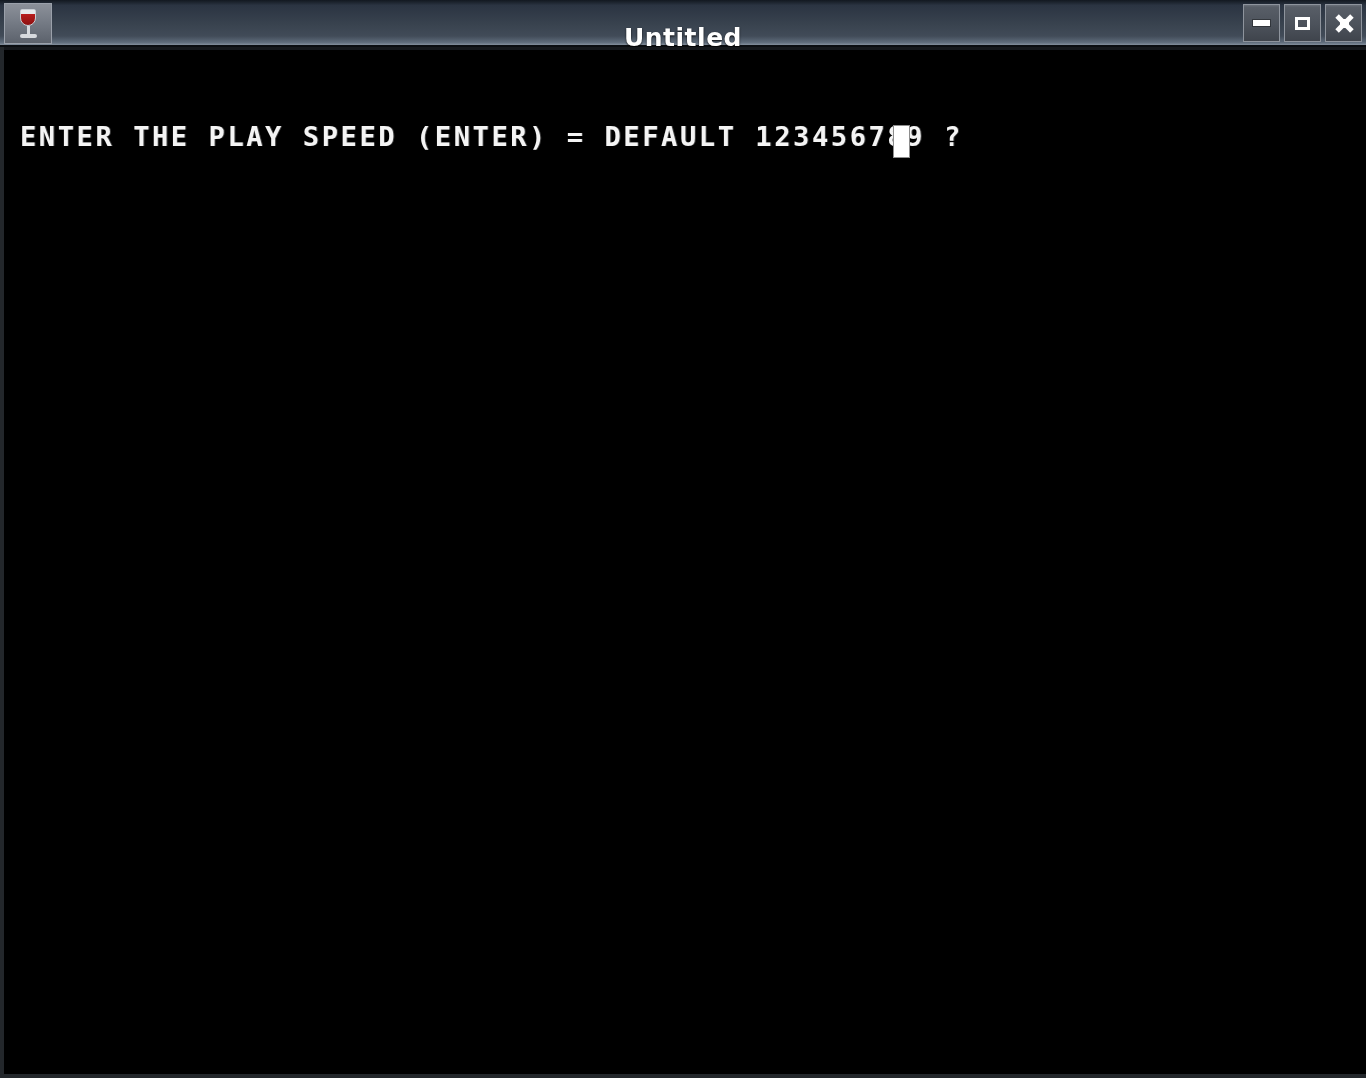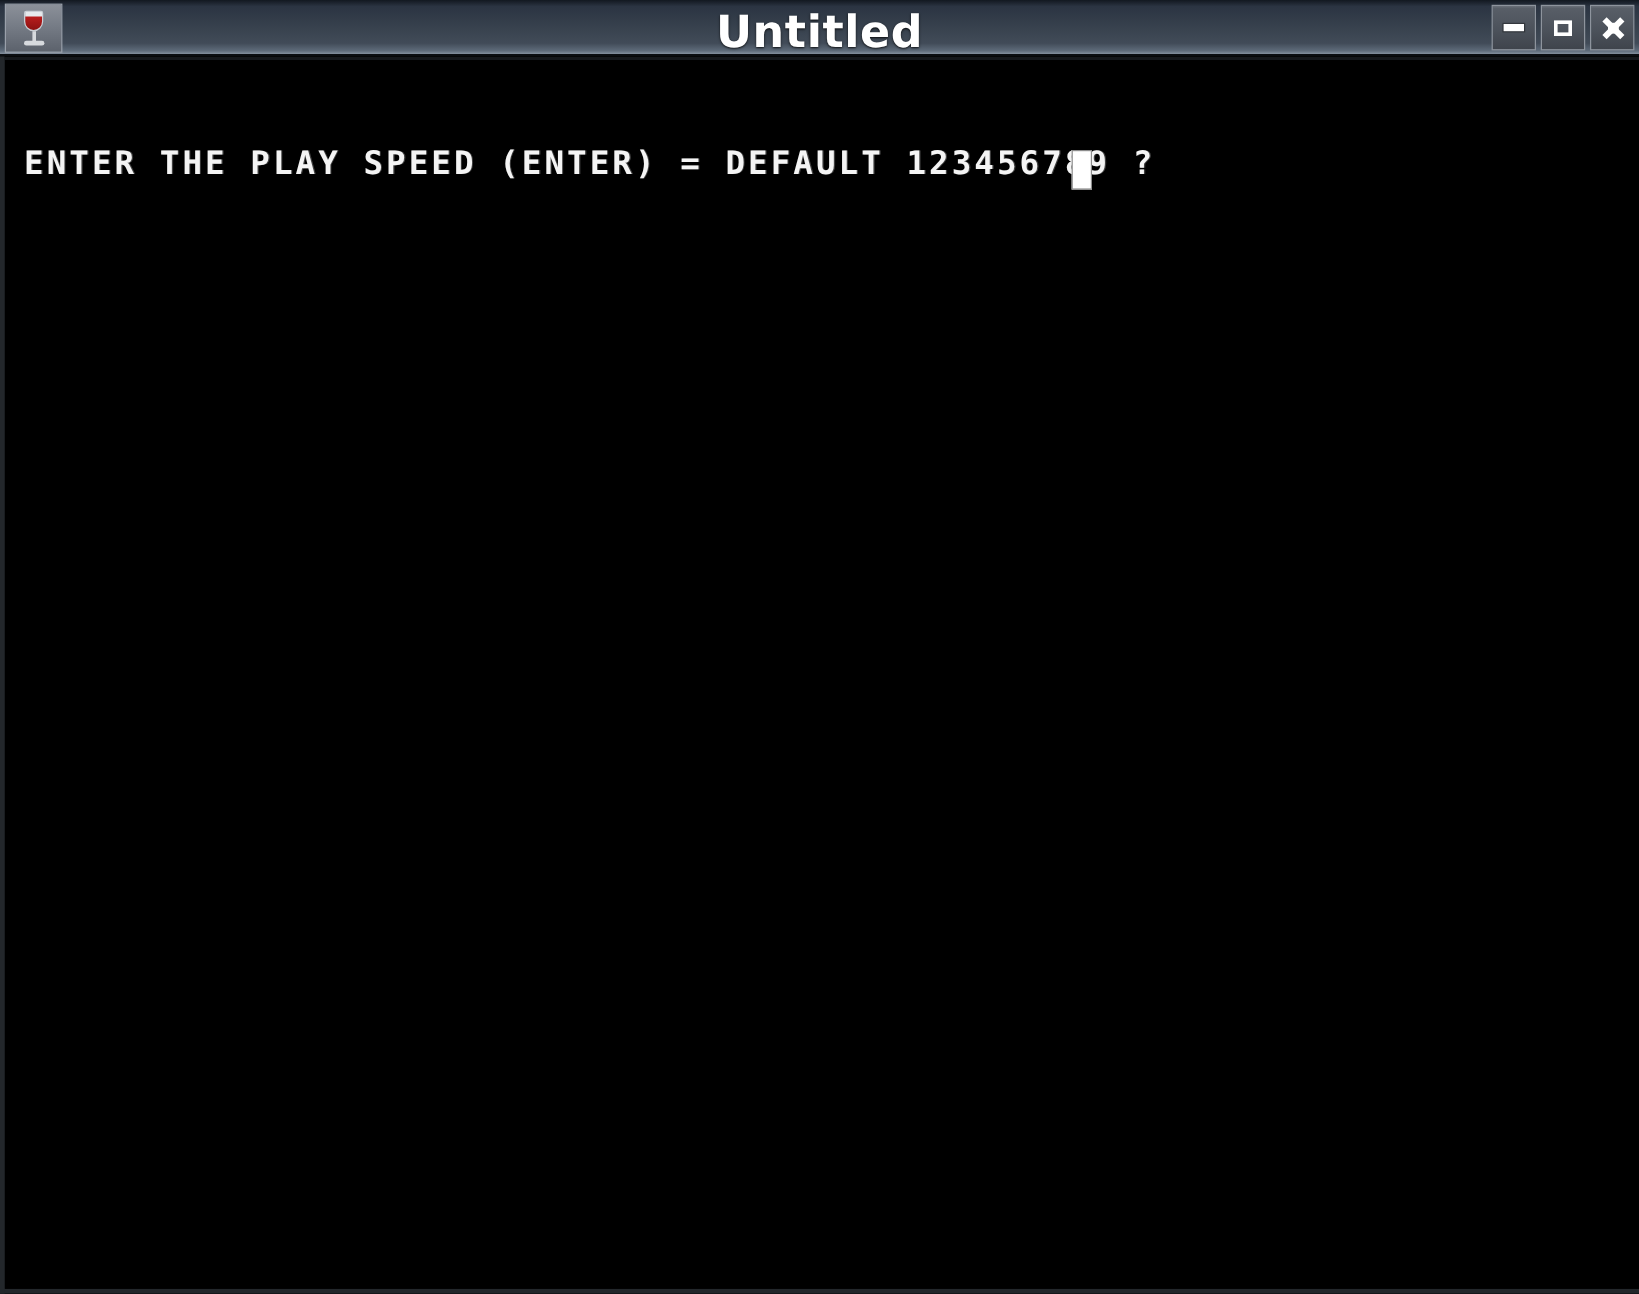--- a/index.html
+++ b/index.html
@@ -91,28 +91,28 @@
     width: 17px;
     height: 4px;
     background: #d7dade;
     border-radius: 2px;
   }
 
   .title-text {
     position: absolute;
     left: 0;
     right: 0;
-    top: 4px;
+    top: 15px;
     height: 45px;
     line-height: 45px;
     text-align: center;
     color: #ffffff;
     font-family: "DejaVu Sans", sans-serif;
     font-weight: bold;
-    font-size: 37px;
+    font-size: 25px;
     letter-spacing: 0.5px;
     text-shadow: 0 1px 2px rgba(0,0,0,0.85);
     pointer-events: none;
   }
 
   .win-buttons {
     position: absolute;
     right: 4px;
     top: 4px;
     display: flex;

